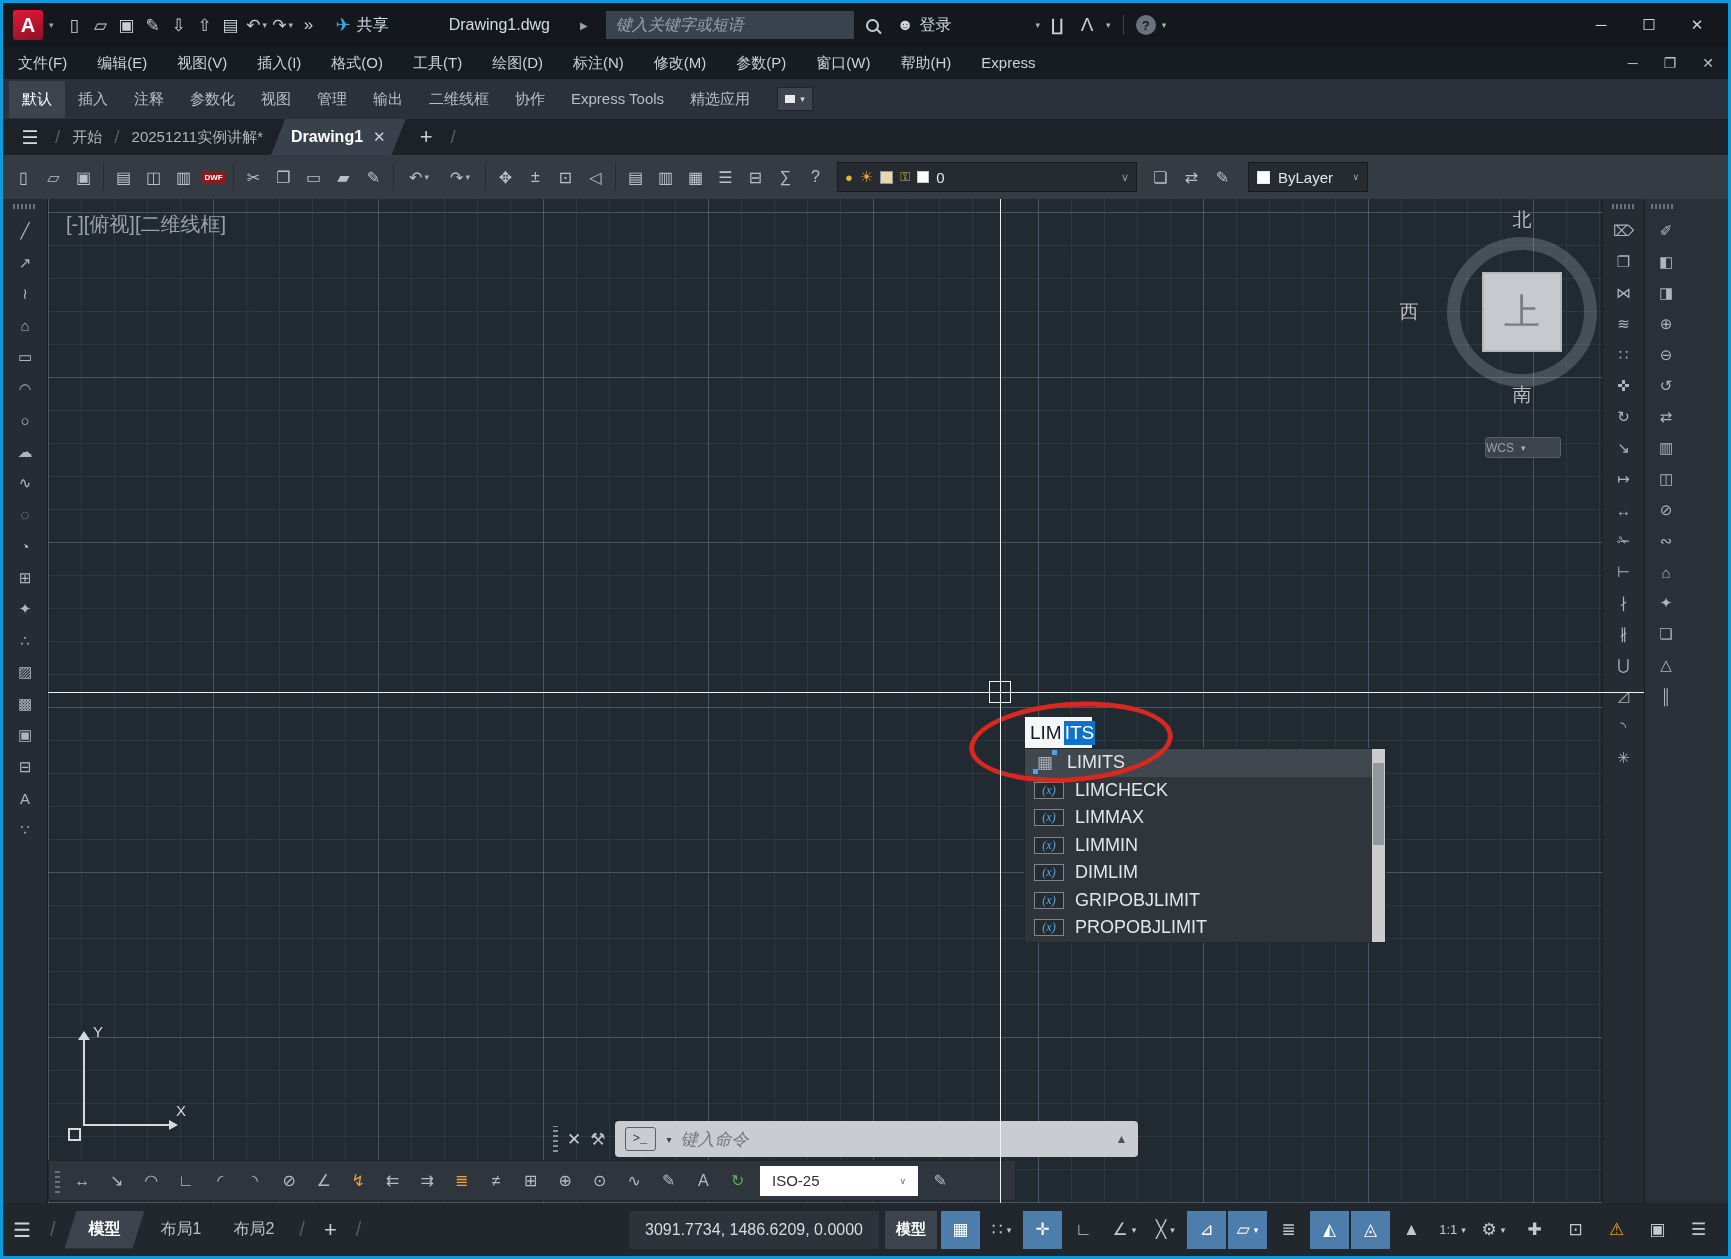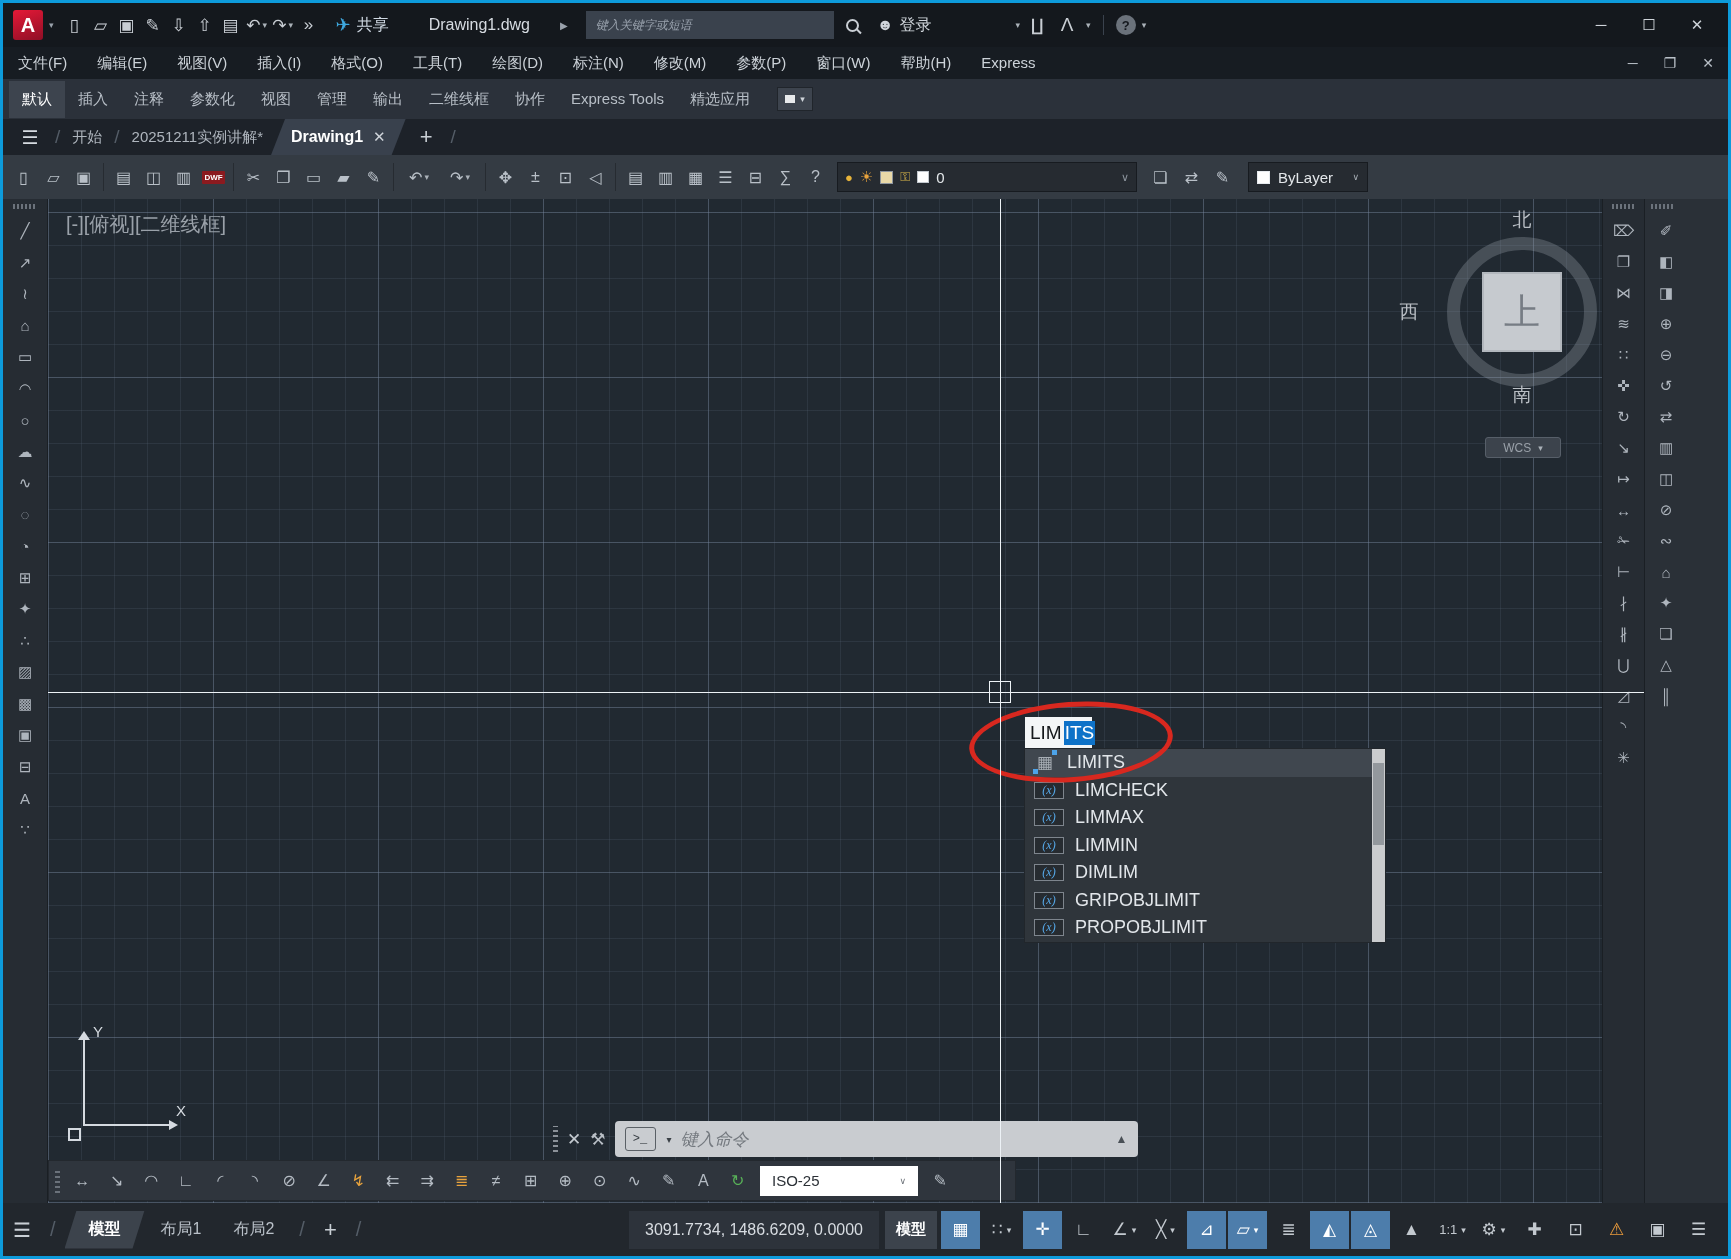--- a/index.html
+++ b/index.html
@@ -9,23 +9,23 @@
 .ico{display:flex;align-items:center;justify-content:center;color:#c3c9d0}
 .crt:empty,.lbl:empty,.g:empty{display:none}
 .crt{font-size:9px;color:#aab1b8;margin-left:2px}
 
 #titlebar{top:0;height:44px;background:#14181d;padding:0 10px;gap:4px}
 #app-logo{width:30px;height:30px;border-radius:3px;background:linear-gradient(160deg,#e51937,#8f0f26);color:#fff;font-weight:bold;font-size:20px;display:flex;align-items:center;justify-content:center}
 #logo-caret{font-size:9px;color:#9aa2ac;margin:0 4px 0 2px}
 .ti{height:30px;min-width:26px;font-size:17px;color:#c9ced4;display:flex;align-items:center;justify-content:center}
 #share-wrap{display:flex;align-items:center;gap:6px;margin-left:10px;color:#cfd8e2;font-size:16px}
 #share-plane{color:#3fa9e0;font-size:18px}
-#doc-title{margin-left:36px;color:#d6dbe1;font-size:16px}
+#doc-title{margin-left:56px;color:#d6dbe1;font-size:16px}
 #title-caret{margin-left:26px;font-size:10px;color:#9aa2ac}
-#search-box{margin-left:14px;width:248px;height:28px;background:#3a424d;display:flex;align-items:center;padding:0 10px;font-style:italic;color:#99a2ad;font-size:12px}
+#search-box{margin-left:14px;width:248px;height:28px;background:#3a424d;display:flex;align-items:center;padding:0 10px;font-style:italic;color:#99a2ad;font-size:16px}
 #search-icon{width:13px;height:13px;border:2px solid #c9ced4;border-radius:50%;position:relative;margin-left:8px}
 #search-icon::after{content:"";position:absolute;width:7px;height:2px;background:#c9ced4;right:-5px;bottom:-2px;transform:rotate(45deg)}
 #signin{display:flex;align-items:center;gap:6px;margin-left:14px;color:#cfd4da;font-size:16px}
 .t-sep{width:1px;height:20px;background:#3a424d;margin:0 8px}
 #help-circ{width:20px;height:20px;border-radius:50%;background:#6b727b;color:#14181d;font-size:13px;font-weight:bold;display:flex;align-items:center;justify-content:center}
 #win-controls{margin-left:auto;display:flex;gap:18px;padding-right:6px}
 #win-controls .wc{width:30px;text-align:center;color:#cfd4da;font-size:15px}
 
 #menubar{top:44px;height:32px;background:#171c22;}
 .menu-item{padding:0 15px;font-size:15px;color:#ccd2d8}
@@ -78,21 +78,21 @@
  repeating-linear-gradient(90deg,rgba(118,134,156,.38) 0 1px,transparent 1px 165px),
  repeating-linear-gradient(0deg,rgba(118,134,156,.38) 0 1px,transparent 1px 165px),
  repeating-linear-gradient(90deg,rgba(88,102,120,.22) 0 1px,transparent 1px 33px),
  repeating-linear-gradient(0deg,rgba(88,102,120,.22) 0 1px,transparent 1px 33px)}
 .abs{position:absolute}
 #vp-label{left:18px;top:12px;color:#9aa1a9;font-size:20px}
 #vc-ring{left:1399px;top:38px;width:150px;height:150px;border:13px solid rgba(150,158,167,.33);border-radius:50%}
 #vc-square{left:1434px;top:73px;width:80px;height:80px;background:#c6cacf;color:#767c84;font-size:36px;display:flex;align-items:center;justify-content:center;box-shadow:inset 0 0 0 2px #b2b7bd}
 .vc-lab{color:#b9bec4;font-size:19px;width:30px;text-align:center}
 #vc-n{left:1459px;top:8px}#vc-s{left:1459px;top:183px}#vc-w{left:1346px;top:100px}#vc-e{left:1552px;top:100px}
-#wcs-pill{left:1437px;top:238px;width:76px;height:21px;background:#3c434c;border:1px solid #575f69;border-radius:3px;display:flex;align-items:center;justify-content:center;gap:5px;color:#9aa1a9;font-size:12px}
+#wcs-pill{left:1437px;top:238px;width:76px;height:21px;background:#3c434c;border:1px solid #575f69;border-radius:3px;display:flex;align-items:center;justify-content:flex-start;gap:5px;color:#9aa1a9;font-size:12px}
 #ch-v{left:952px;top:0;width:1px;height:100%;background:#edf2f6;z-index:40}
 #ch-h{left:0;top:493px;right:0;height:1px;background:#edf2f6;z-index:40}
 #pickbox{left:941px;top:482px;width:22px;height:22px;border:1px solid #edf2f6;z-index:40}
 
 #ucs-y-line{left:35px;top:839px;width:2px;height:88px;background:#d5dae0}
 #ucs-x-line{left:35px;top:925px;width:88px;height:2px;background:#d5dae0}
 #ucs-y-arrow{left:30px;top:832px;width:0;height:0;border-left:6px solid transparent;border-right:6px solid transparent;border-bottom:9px solid #d5dae0}
 #ucs-x-arrow{left:121px;top:921px;width:0;height:0;border-top:5px solid transparent;border-bottom:5px solid transparent;border-left:9px solid #d5dae0}
 #ucs-origin{left:20px;top:929px;width:13px;height:13px;border:2px solid #d5dae0}
 .ucs-lab{color:#d5dae0;font-size:15px}

